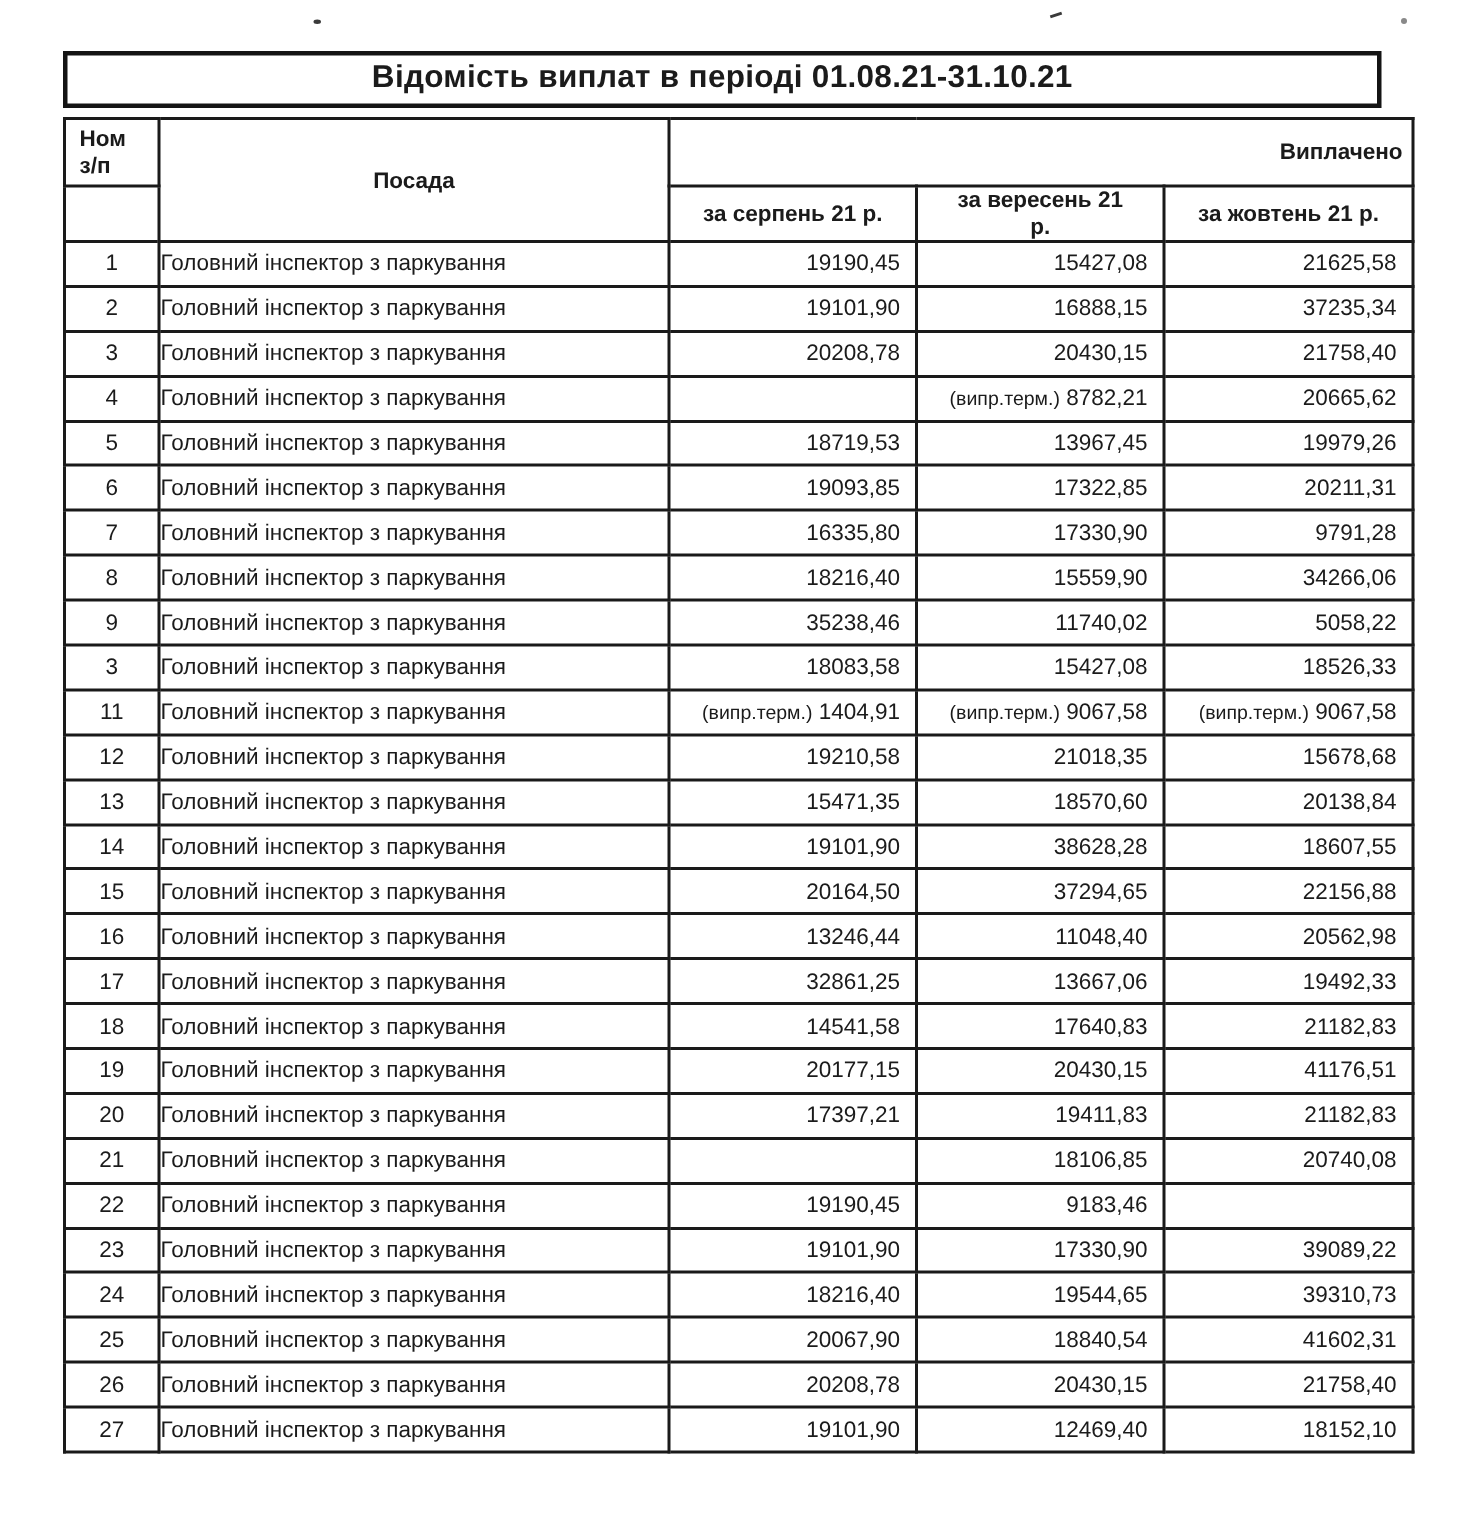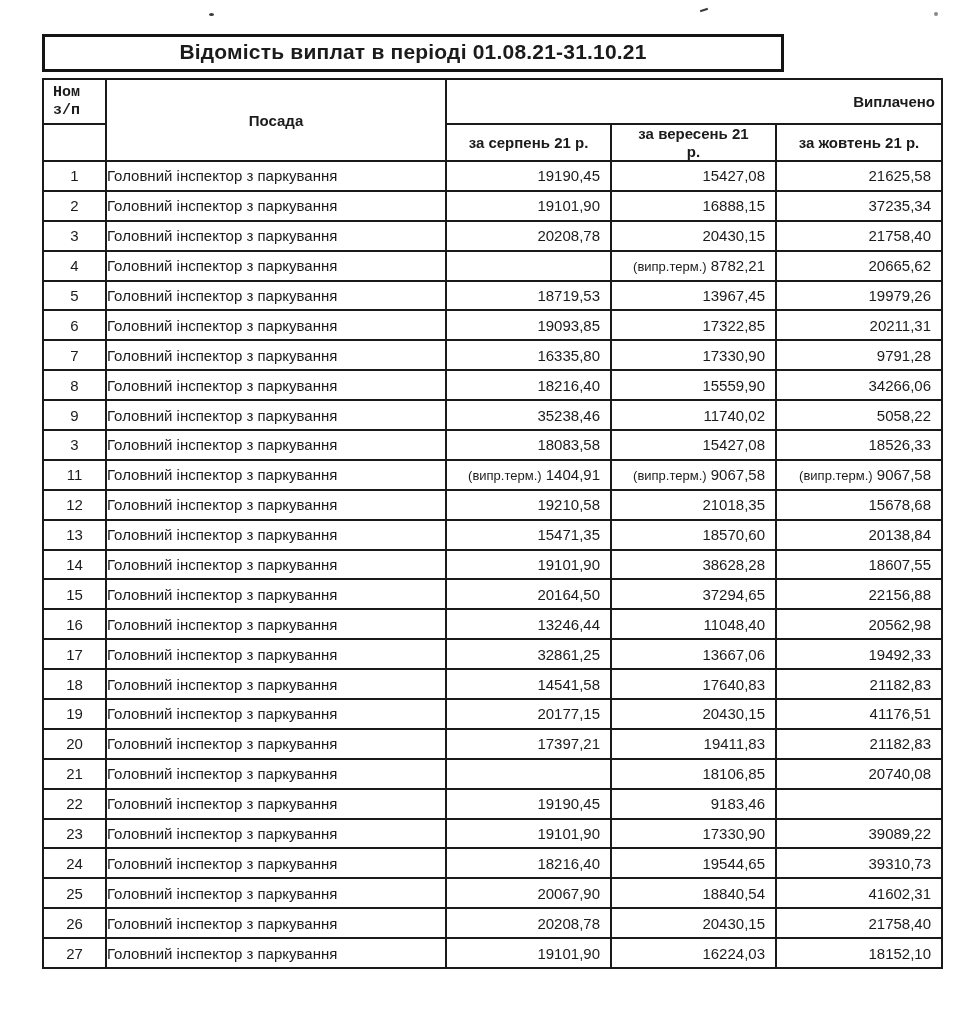--- a/index.html
+++ b/index.html
@@ -9,21 +9,21 @@
     height: 1011px;
     background: #ffffff;
     font-family: "Liberation Sans", sans-serif;
     color: #1b1b1b;
     position: relative;
     overflow: hidden;
   }
   .page { padding: 34px 0 0 42px; }
 
   .title-box {
-    width: 742px;
+    width: 879px;
     border: 3px solid #141414;
     text-align: center;
     padding: 3px 0 5px 0;
     background: #fff;
   }
   .title-box h1 {
     margin: 0;
     font-size: 21px;
     font-weight: bold;
     letter-spacing: 0.2px;
@@ -52,21 +52,20 @@
     font-size: 15px;
     vertical-align: middle;
     background: #fff;
   }
   th.num-h {
     text-align: left;
     padding-left: 9px;
     height: 45px;
     line-height: 1.2;
     white-space: pre-line;
-    font-family: Liberation Mono, monospace;
   }
   th.pos-h { text-align: center; }
   th.paid-h { text-align: right; height: 45px; }
   th.num-sub { height: 37px; }
   th.month-h {
     text-align: center;
     white-space: pre-line;
     line-height: 1.15;
     font-size: 14.5px;
   }
@@ -326,19 +325,19 @@
     <td class="c-pos">Головний інспектор з паркування</td>
     <td class="c-amt">20208,78</td>
     <td class="c-amt">20430,15</td>
     <td class="c-amt">21758,40</td>
   </tr>
 
   <tr>
     <td class="c-num">27</td>
     <td class="c-pos">Головний інспектор з паркування</td>
     <td class="c-amt">19101,90</td>
-    <td class="c-amt">16224,03</td>
+    <td class="c-amt">12469,40</td>
     <td class="c-amt">18152,10</td>
   </tr>
 </tbody>
   </table>
 
 </div>
 
 </body></html>

